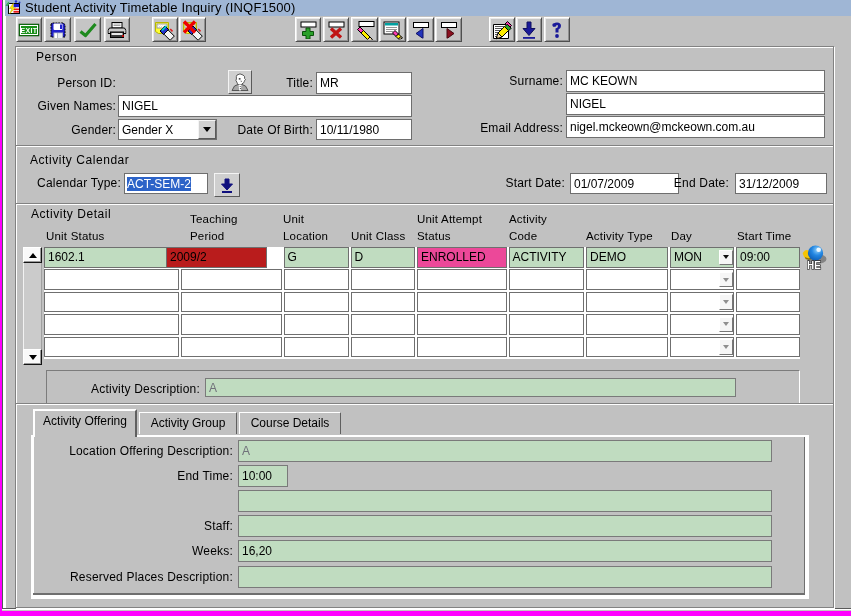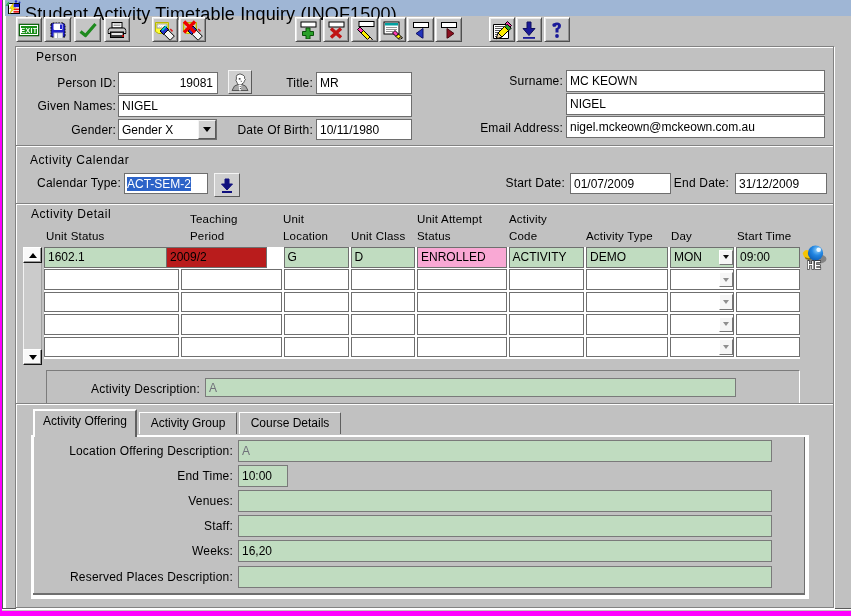--- a/index.html
+++ b/index.html
@@ -37,21 +37,21 @@
 <rect x="9.5" y="8.5" width="5.5" height="1.7" fill="#e81919"></rect>
 <rect x="9.5" y="11" width="5.5" height="1.7" fill="#e81919"></rect>
 <path d="M9.5 3 L5.5 8.5 L8 8.5 L5.5 14 L11.5 7.5 L9 7.5 Z" fill="#ffee00" stroke="#a89000" stroke-width="0.4"></path>
 <path d="M1.5 6 Q2.5 2.5 5 1.5 Q6 3.5 4 6 Z" fill="#3faa5f"></path>
 <circle cx="2.5" cy="1.8" r="1" fill="#7fd49f"></circle>
 <path d="M7 0.5 l1 1 m2 -1.5 l1 1" stroke="#99aaff" stroke-width="1"></path>
 <circle cx="12" cy="1.5" r="1.2" fill="#2233cc"></circle>
 <circle cx="15.5" cy="2.5" r="1" fill="#2233cc"></circle>
 </svg>
 </div>
-<div class="lb" style="left:25px;top:8px;font-size:18px;line-height:13px;letter-spacing:0.15px">Student Activity Timetable Inquiry (INQF1500)</div>
+<div class="lb" style="left:25px;top:1px;font-size:13px;line-height:13px;letter-spacing:0.15px">Student Activity Timetable Inquiry (INQF1500)</div>
 
 <div class="tbtn" style="left:16px;top:17px;width:26px;height:25px">
 <svg width="21" height="13">
         <rect x="0.5" y="0.5" width="20" height="12" fill="#189018" stroke="#063f06"></rect>
         <rect x="2" y="2" width="17" height="9" fill="none" stroke="#ffffff" stroke-width="1"></rect>
         <text x="10.5" y="9.5" font-family="Liberation Sans" font-size="7" font-weight="bold" fill="#fff" text-anchor="middle" letter-spacing="0.3">EXIT</text>
       </svg>
 </div>
 <div class="tbtn" style="left:44px;top:17px;width:27px;height:25px">
 <svg width="17" height="17">
@@ -167,21 +167,20 @@
         <path d="M4 6 Q4 2 8 2 Q12 2 12 5.5 Q12 8 9.5 9 L9.5 12 L6.5 12 L6.5 8 Q9 7.5 9 5.5 Q9 4.5 8 4.5 Q7 4.5 7 6 Z" fill="#1a1a99"></path>
         <circle cx="5" cy="4.5" r="1.7" fill="#1a1a99"></circle>
         <circle cx="8" cy="15.5" r="1.9" fill="#1a1a99"></circle>
       </svg>
 </div>
 
 <div class="abs" style="left:15px;top:46px;width:819px;height:562px;border:1px solid #828282;box-shadow:inset 1px 1px 0 #ffffff,1px 1px 0 #ffffff;box-sizing:border-box"></div>
 
 <div class="lb bold" style="left:36px;top:51px">Person</div>
 <div class="rlb" style="left:0;top:77px;width:116px">Person ID:</div>
-<div class="fld" style="left:118px;top:72px;width:100px;height:22px;justify-content:flex-end;padding-right:4px">19081</div>
 <div class="combtn" style="left:228px;top:70px;width:24px;height:24px">
 <svg width="18" height="18">
         <path d="M6 2 q3 -2.2 6 0 q2.2 1 1.6 3.6 l0.9 1 q-0.9 0.5 -1.1 1.6 q-0.3 2 -2.4 2.6 L10 12 L8 12 q-2 -1 -2.2 -3 q-1.6 -1.6 -0.4 -3 Q5 3 6 2" fill="#fff" stroke="#4a4a4a" stroke-width="0.9"></path>
         <rect x="7.8" y="5" width="1.7" height="1.7" fill="#4a4a4a"></rect>
         <path d="M9.6 8 l1.4 0.5" stroke="#4a4a4a" stroke-width="0.8"></path>
         <path d="M1 17.5 Q3 11.5 7 11.5 L11 11.5 Q15 11.5 17 17.5 Z" fill="#a6a6a6" stroke="#4a4a4a" stroke-width="0.9"></path>
         <path d="M7.6 11.5 L10.4 11.5 L9.8 17.5 L8.2 17.5 Z" fill="#fff"></path>
         <rect x="8.7" y="13" width="1" height="1" fill="#4a4a4a"></rect>
         <rect x="8.9" y="15" width="1" height="1" fill="#4a4a4a"></rect>
       </svg>
@@ -210,21 +209,21 @@
       <span style="background:#2c63c8;color:#fff">ACT-SEM-2</span>
       <span style="display:inline-block;width:1px;height:15px;background:#fff"></span>
     </div>
 <div class="combtn" style="left:214px;top:173px;width:26px;height:24px">
 <svg width="14" height="15">
         <path d="M5 1 L9 1 L9 6 L12.5 6 L7 12 L1.5 6 L5 6 Z" fill="#10107e" stroke="#10107e"></path>
         <rect x="2" y="13" width="10" height="2" fill="#10107e"></rect>
       </svg>
 </div>
 <div class="rlb" style="left:460px;top:177px;width:105px">Start Date:</div>
-<div class="fld" style="left:570px;top:173px;width:101px;height:21px">01/07/2009</div>
+<div class="fld" style="left:570px;top:173px;width:109px;height:21px">01/07/2009</div>
 <div class="rlb" style="left:630px;top:177px;width:99px">End Date:</div>
 <div class="fld" style="left:735px;top:173px;width:92px;height:21px">31/12/2009</div>
 <div class="etch" style="left:16px;top:203px;width:817px"></div>
 
 <div class="lb bold" style="left:31px;top:208px">Activity Detail</div>
 <div class="hd" style="left:190px;top:213px">Teaching</div>
 <div class="hd" style="left:283px;top:213px">Unit</div>
 <div class="hd" style="left:417px;top:213px">Unit Attempt</div>
 <div class="hd" style="left:509px;top:213px">Activity</div>
 <div class="hd" style="left:46px;top:230px">Unit Status</div>
@@ -243,21 +242,21 @@
     </div>
 <div class="abs" style="left:23px;top:349px;width:19px;height:16px;background:#f9f9f9;border:1px solid;border-color:#ffffff #141414 #141414 #ffffff;box-sizing:border-box;display:flex;align-items:center;justify-content:center;box-shadow:inset -1px -1px 0 #9a9a9a">
       <div style="width:0;height:0;border-left:4px solid transparent;border-right:4px solid transparent;border-top:5px solid #000"></div>
     </div>
 
 <div class="abs" id="tbl" style="left:44px;top:247px;width:756px;height:112px;background:#fff">
       <div class="cell" style="left:0px;top:0px;width:135px;height:20.5px;background:#c0dcc0">1602.1</div>
       <div class="cell" style="left:122px;top:0px;width:100.5px;height:20.5px;background:#b91c1c">2009/2</div>
       <div class="cell" style="left:239.5px;top:0px;width:65px;height:20.5px;background:#c0dcc0">G</div>
       <div class="cell" style="left:306.5px;top:0px;width:64.5px;height:20.5px;background:#c0dcc0">D</div>
-      <div class="cell" style="left:373px;top:0px;width:89.5px;height:20.5px;background:#f9a8d4">ENROLLED</div>
+      <div class="cell" style="left:373px;top:0px;width:89.5px;height:20.5px;background:#ec4899">ENROLLED</div>
       <div class="cell" style="left:464.5px;top:0px;width:75.5px;height:20.5px;background:#c0dcc0">ACTIVITY</div>
       <div class="cell" style="left:542px;top:0px;width:82px;height:20.5px;background:#c0dcc0">DEMO</div>
       <div class="cell" style="left:626px;top:0px;width:64px;height:20.5px;background:#c0dcc0">MON</div>
       <div class="cell" style="left:692px;top:0px;width:64px;height:20.5px;background:#c0dcc0">09:00</div>
       <div class="combtn" style="left:675px;top:2.5px;width:14px;height:15.5px;background:#f6f6f6;border-color:#ffffff #777777 #777777 #ffffff">
         <div style="width:0;height:0;border-left:3.5px solid transparent;border-right:3.5px solid transparent;border-top:4.5px solid #111"></div>
       </div>
       <div class="cell" style="left:0px;top:22.4px;width:135px;height:20.5px;background:#ffffff"></div>
       <div class="cell" style="left:137px;top:22.4px;width:100.5px;height:20.5px;background:#ffffff"></div>
       <div class="cell" style="left:239.5px;top:22.4px;width:65px;height:20.5px;background:#ffffff"></div>
@@ -340,21 +339,20 @@
 <div class="abs" style="left:31px;top:595px;width:778px;height:4px;background:#fff"></div>
 
 <div class="abs" style="left:33px;top:409px;width:104px;height:28px;background:#c1c1c1;border-top:2px solid #fff;border-left:2px solid #fff;border-right:2px solid #5f5f5f;box-sizing:border-box;font-size:12px;text-align:center;padding-top:3px">Activity Offering</div>
 <div class="abs" style="left:239px;top:412px;width:102px;height:22px;background:#c1c1c1;border-top:1px solid #fff;border-left:1px solid #fff;border-right:1px solid #5f5f5f;box-sizing:border-box;font-size:12px;text-align:center;padding-top:2.5px">Course Details</div>
 <div class="abs" style="left:139px;top:412px;width:98px;height:22px;background:#c1c1c1;border-top:1px solid #fff;border-left:1px solid #fff;border-right:1px solid #5f5f5f;box-sizing:border-box;font-size:12px;text-align:center;padding-top:2.5px">Activity Group</div>
 
 <div class="rlb" style="left:40px;top:445px;width:193px">Location Offering Description:</div>
 <div class="fld grn" style="left:238px;top:440px;width:534px;height:22px;border-color:#7a7a7a;color:#70717a">A</div>
 <div class="rlb" style="left:40px;top:470px;width:193px">End Time:</div>
 <div class="fld grn" style="left:238px;top:465px;width:50px;height:22px;border-color:#7a7a7a">10:00</div>
-<div class="rlb" style="left:40px;top:495px;width:193px">Venues:</div>
 <div class="fld grn" style="left:238px;top:490px;width:534px;height:22px;border-color:#7a7a7a"></div>
 <div class="rlb" style="left:40px;top:520px;width:193px">Staff:</div>
 <div class="fld grn" style="left:238px;top:515px;width:534px;height:22px;border-color:#7a7a7a"></div>
 <div class="rlb" style="left:40px;top:545px;width:193px">Weeks:</div>
 <div class="fld grn" style="left:238px;top:540px;width:534px;height:22px;border-color:#7a7a7a">16,20</div>
 <div class="rlb" style="left:40px;top:571px;width:193px">Reserved Places Description:</div>
 <div class="fld grn" style="left:238px;top:566px;width:534px;height:22px;border-color:#7a7a7a"></div>
 
 </div>
 </body></html>

